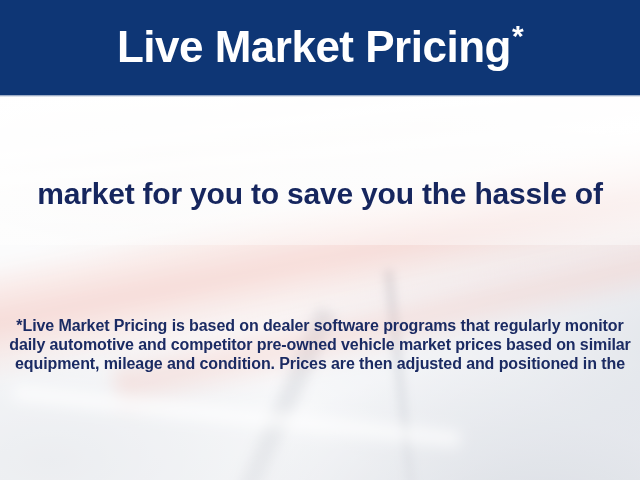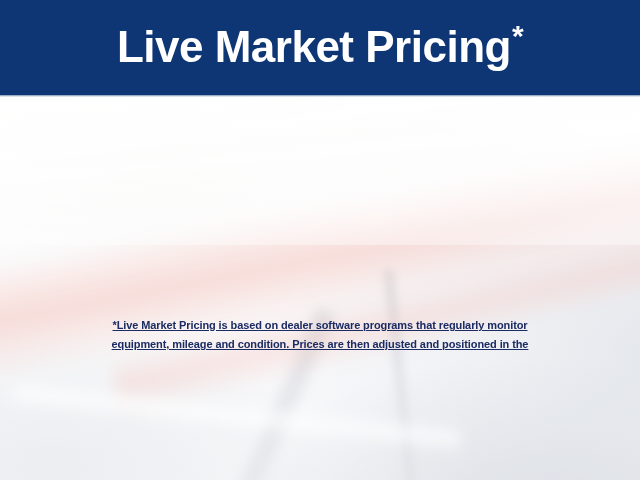--- a/index.html
+++ b/index.html
@@ -143,25 +143,24 @@
     line-height:36px;
     letter-spacing:-0.2px;
   }
   #headline div{white-space:nowrap;}
 
   
   #disclaimer{
     position:absolute;left:0;top:316px;width:640px;
     text-align:center;
     color:#1b2b63;
-    font-size:11px;
+    font-size:16px;
     font-weight:bold;
     line-height:19px;
     letter-spacing:-0.1px;
-    text-decoration:underline;
   }
   #disclaimer div{white-space:nowrap;}
 </style>
 </head>
 <body>
 
 <div id="banner">
 
   <div id="photo">
     <div id="streak-a"></div>
@@ -174,20 +173,22 @@
   </div>
   <div id="wash"></div>
   <div id="wash-top"></div>
 
   <div id="header">
     <h1 id="header-title"><span>Live Market Pricing</span><span class="star">*</span></h1>
   </div>
   <div id="header-rule"></div>
 
   <div id="headline">
+    <div>market for you to save you the hassle of</div>
   </div>
 
   <div id="disclaimer">
     <div>*Live Market Pricing is based on dealer software programs that regularly monitor</div>
+    <div>daily automotive and competitor pre-owned vehicle market prices based on similar</div>
     <div>equipment, mileage and condition. Prices are then adjusted and positioned in the</div>
   </div>
 
 </div>
 
 </body></html>

